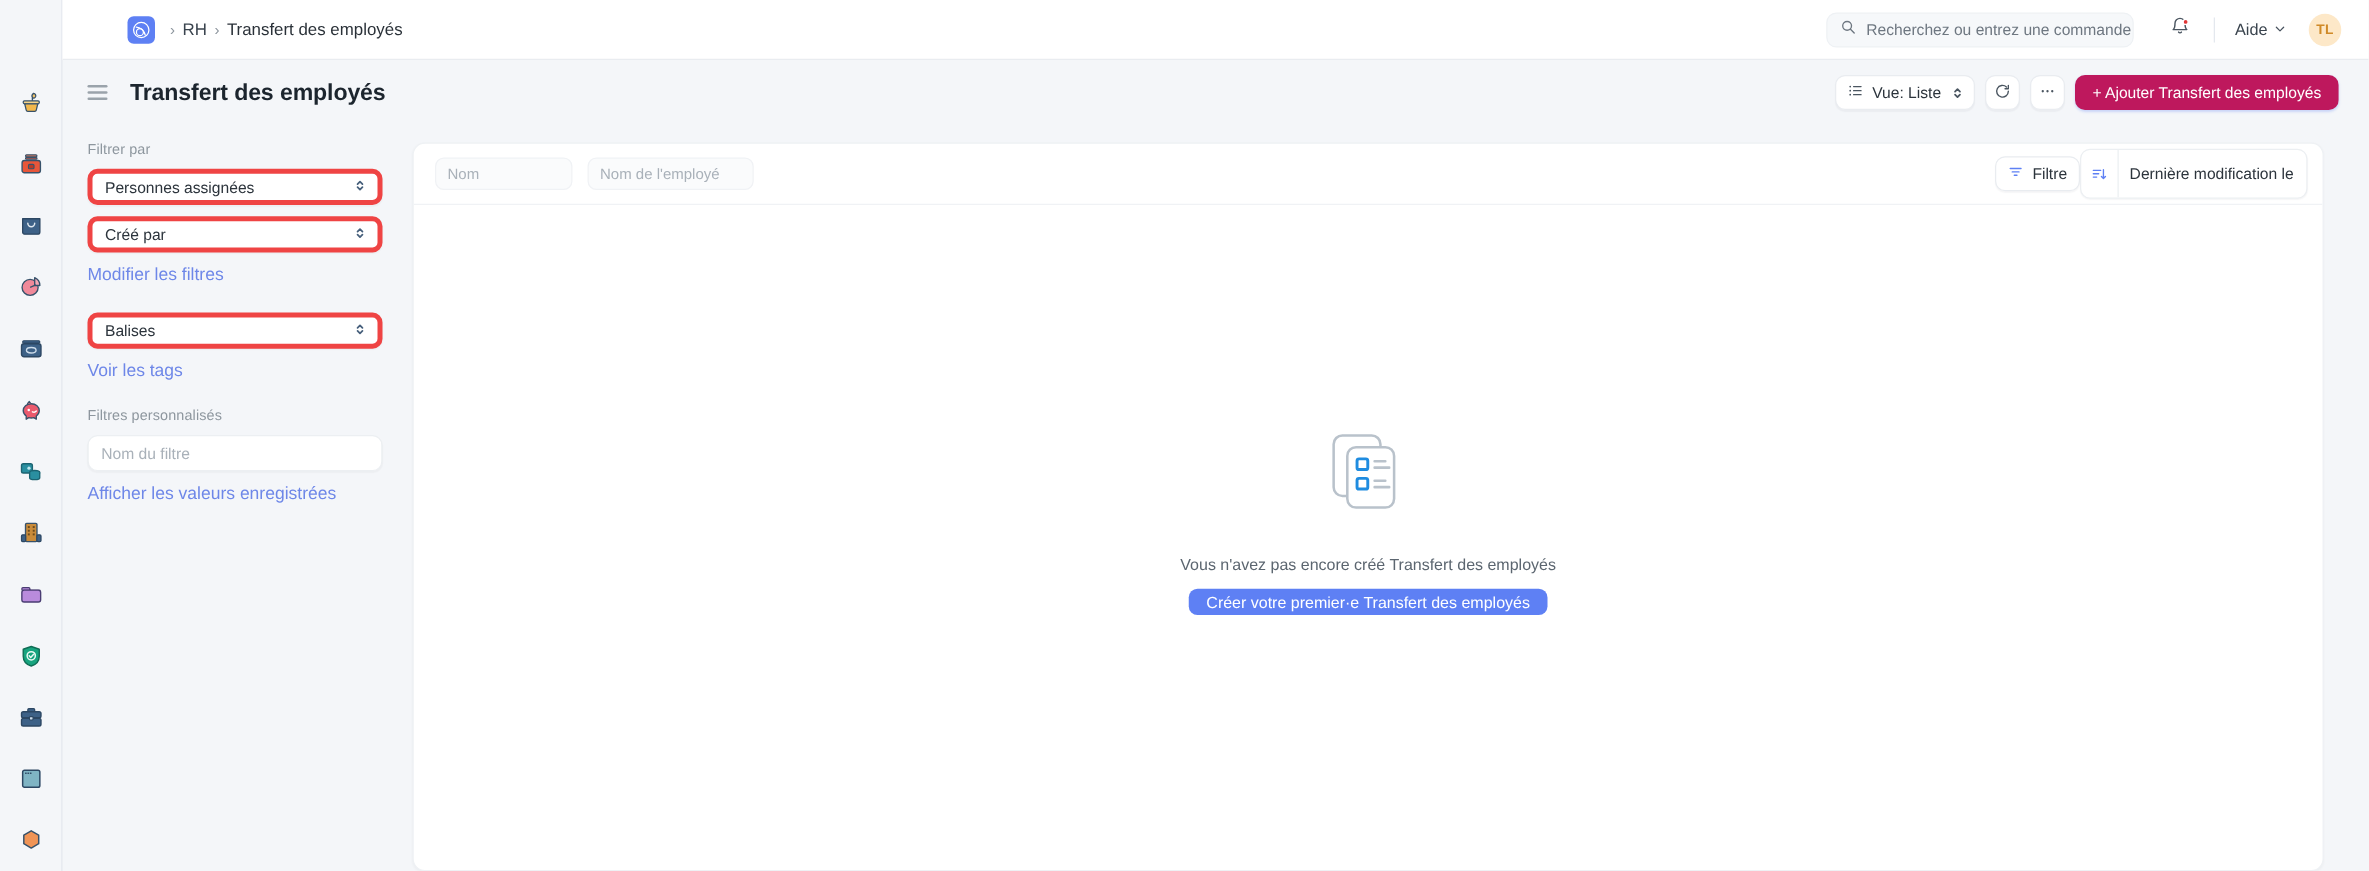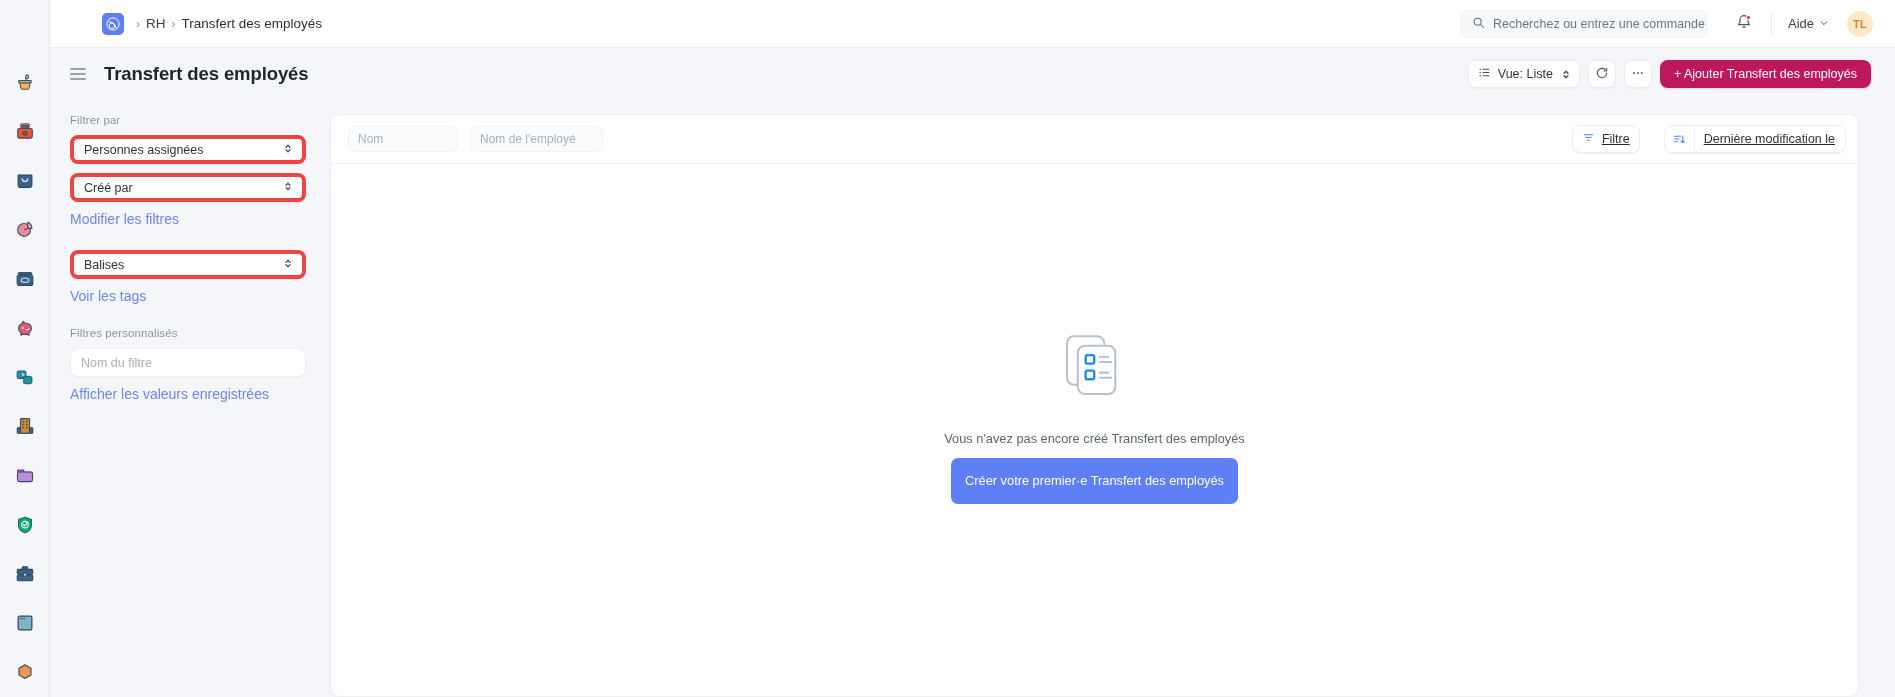--- a/index.html
+++ b/index.html
@@ -189,40 +189,40 @@
     padding: 0 12px 0 17px; gap: 12px;
   }
   .fr-input {
     width: 110px; height: 26px;
     background: #fafbfc; border: 1px solid #f0f2f5; border-radius: 7px;
     padding: 0 9px; font-size: 12px; color: #2c343c;
     font-family: inherit; outline: none;
   }
   .fr-input::placeholder { color: #a9b1b9; }
   .fr-input.wide { width: 133px; }
-  .filter-row-right { margin-left: auto; display: flex; align-items: center; gap: 24px; text-decoration: underline; }
+  .filter-row-right { margin-left: auto; display: flex; align-items: center; gap: 0; }
   .sortbtn {
-    height: 28px; background: #fff; border: 1px solid #eceff2; border-radius: 8px;
+    height: 40px; background: #fff; border: 1px solid #eceff2; border-radius: 8px;
     display: inline-flex; align-items: center;
     font-size: 12.5px; color: #2c343c; cursor: pointer;
     box-shadow: 0 1px 1px rgba(16,24,40,.04);
     overflow: hidden;
   }
   .sortbtn .si { padding: 0 8px; display: flex; align-items: center; height: 100%; }
   .sortbtn .sv { padding: 0 10px 0 9px; border-left: 1px solid #eceff2; height: 100%; display: flex; align-items: center; white-space: nowrap; }
 
   .empty-area {
     flex: 1; display: flex; flex-direction: column;
     align-items: center; justify-content: center;
     padding-bottom: 30px;
   }
   .empty-ill { margin-bottom: 22px; }
   .empty-text { font-size: 12.8px; color: #5c6670; margin-bottom: 12px; }
   .btn-create {
-    height: 46px; border-radius: 7px;
+    height: 21px; border-radius: 7px;
     background: #5e80f4; color: #fff;
     font-size: 12.8px; padding: 0 14px;
     display: inline-flex; align-items: center; cursor: pointer;
     border: none;
     font-family: inherit;
   }
 </style>
 </head>
 <body>
 

